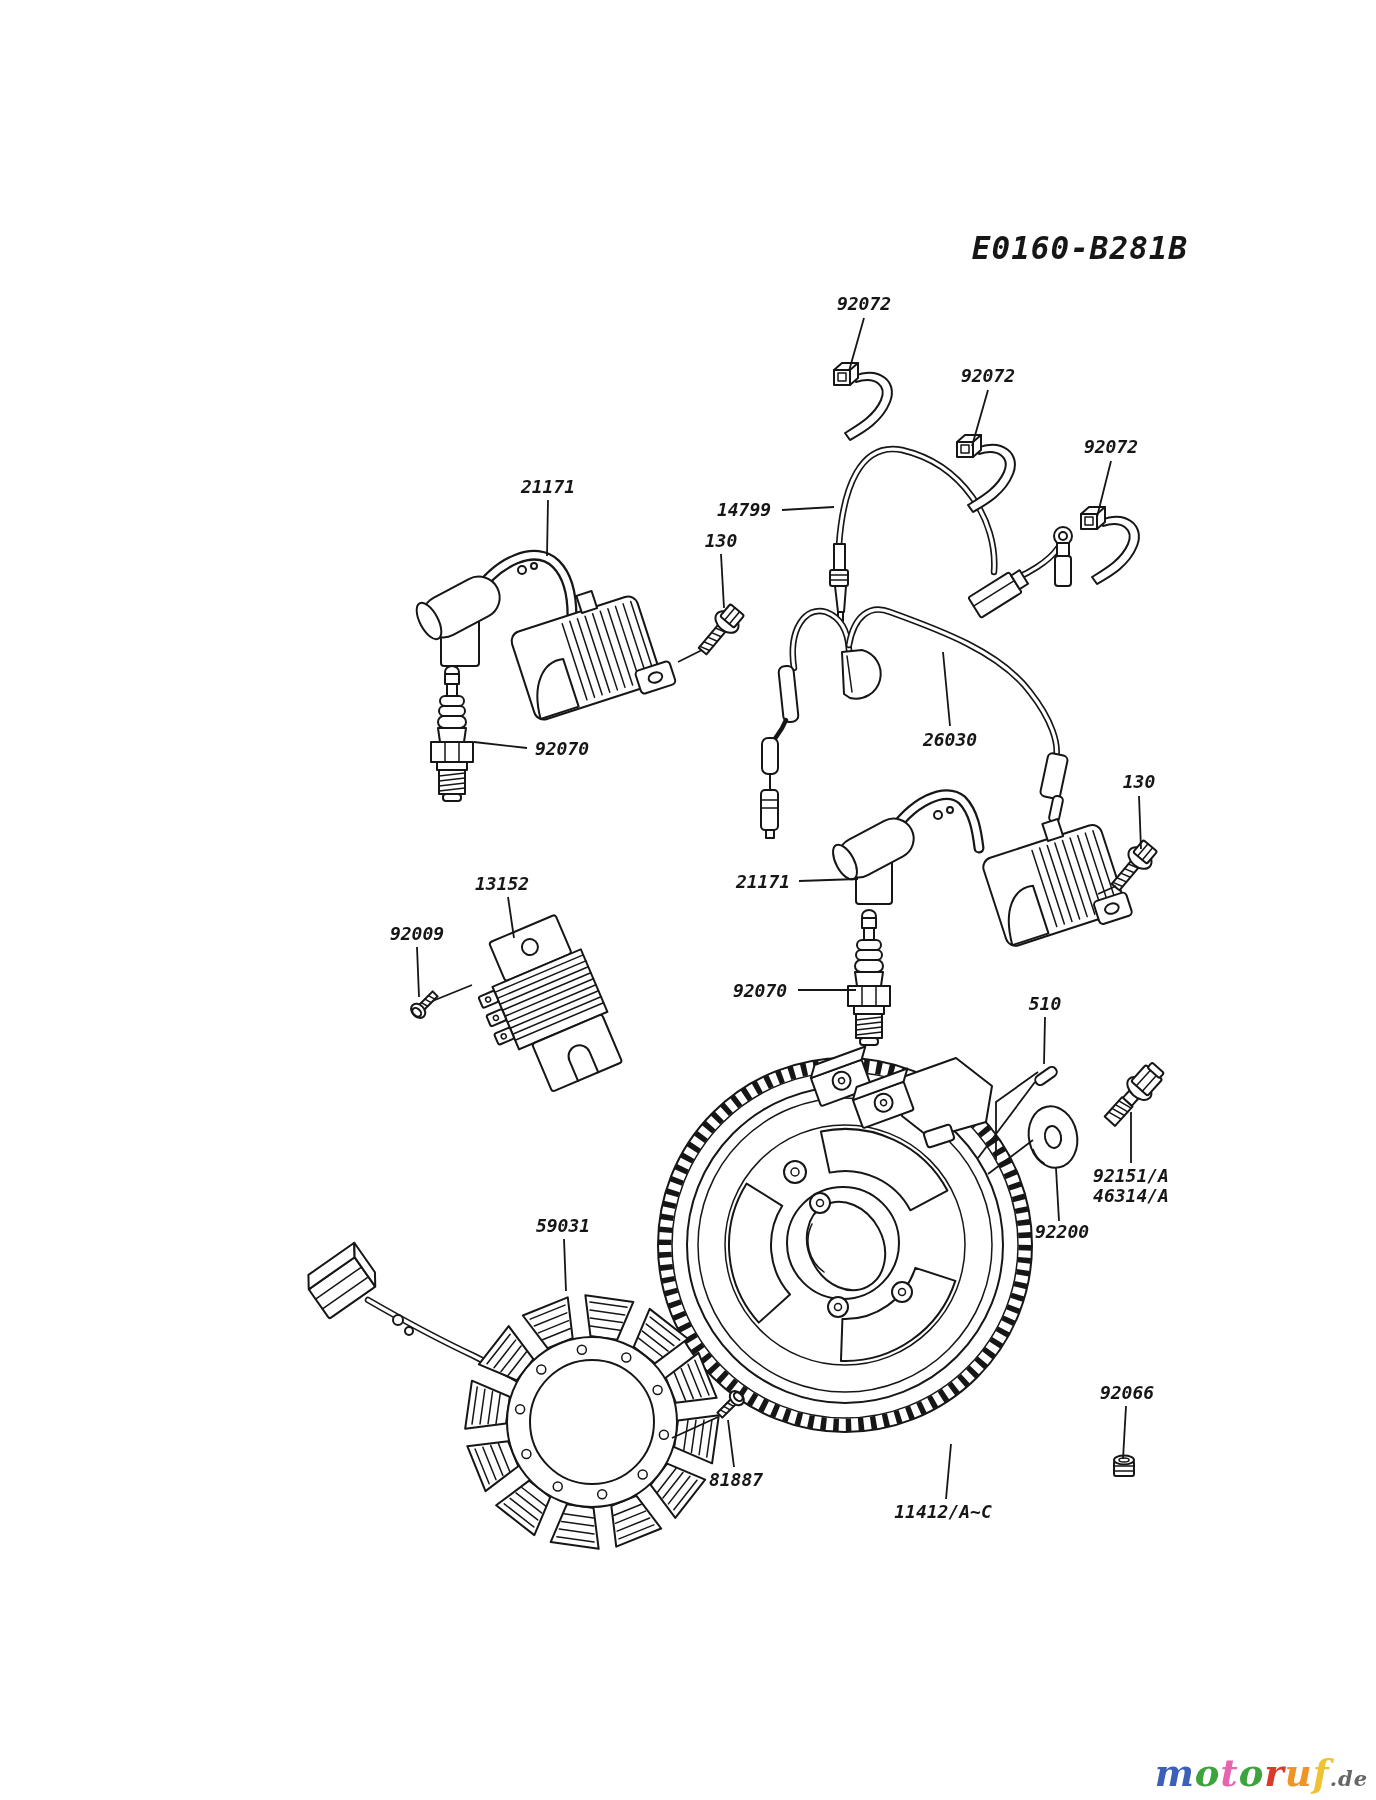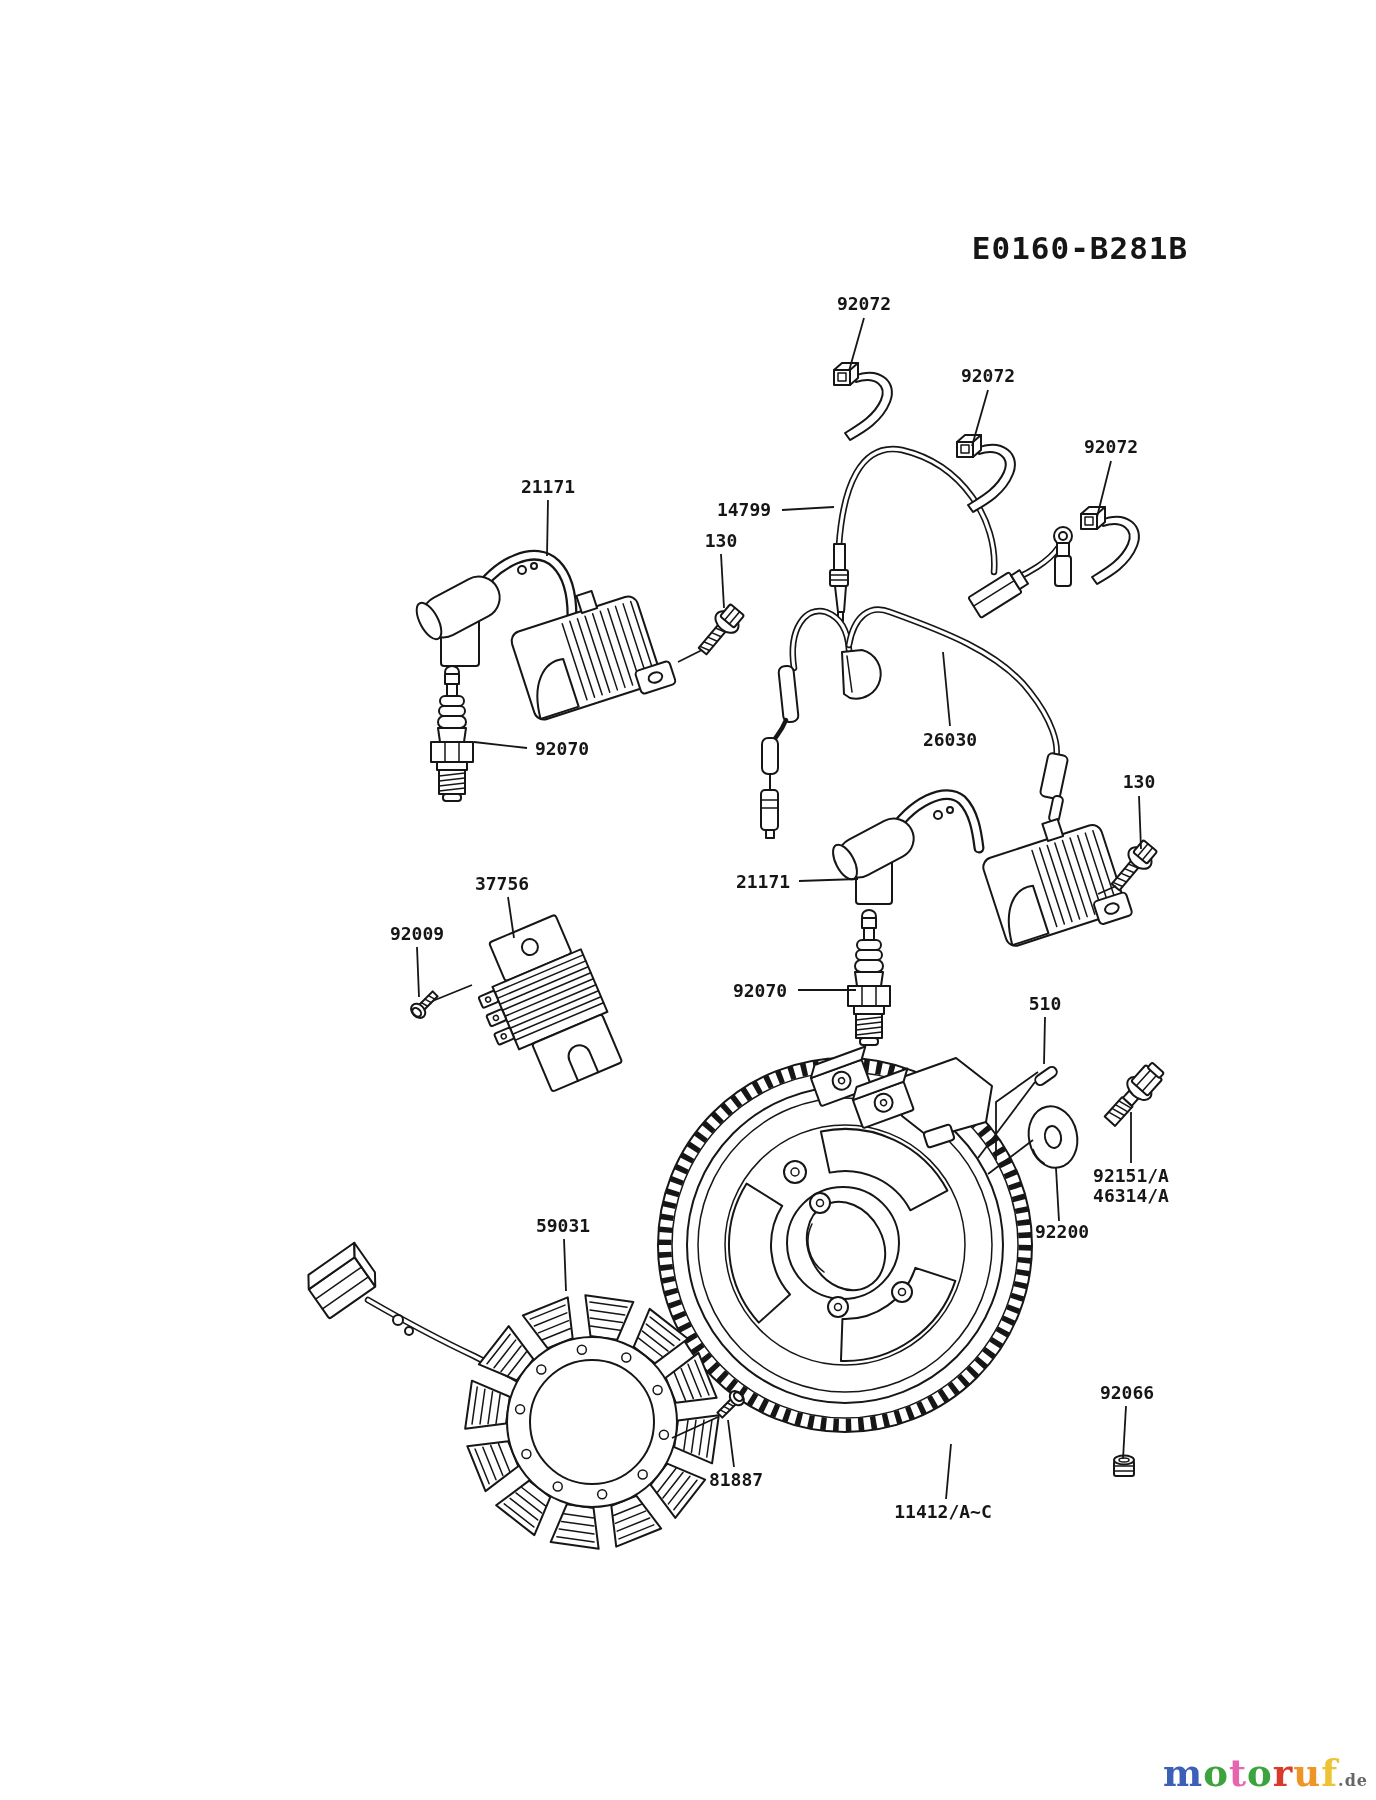--- a/index.html
+++ b/index.html
@@ -1,33 +1,33 @@
 <!DOCTYPE html>
 <html><head>
 <meta charset="utf-8">
 <style>
   html,body{margin:0;padding:0;background:#fff}
   .page{position:relative;width:1376px;height:1800px;background:#ffffff;overflow:hidden;
-        font-family:"DejaVu Sans Mono",monospace;}
+        font-family:"DejaVu Sans Mono",monospace;font-style:italic;}
   svg.art{position:absolute;left:0;top:0}
   .wh{fill:#ffffff;stroke:#161616;stroke-width:2;stroke-linejoin:round}
   .ln{fill:none;stroke:#161616;stroke-width:2;stroke-linecap:round;stroke-linejoin:round}
   .thin{stroke-width:1.5}
   .teeth{fill:none;stroke:#161616;stroke-width:13;stroke-dasharray:5.5 7.06}
   .wire-o{fill:none;stroke:#161616;stroke-width:6.5;stroke-linecap:round}
   .wire-i{fill:none;stroke:#ffffff;stroke-width:3.2;stroke-linecap:round}
   .ht-o{fill:none;stroke:#161616;stroke-width:11;stroke-linecap:round}
   .ht-i{fill:none;stroke:#ffffff;stroke-width:6.5;stroke-linecap:round}
   .ldr{fill:none;stroke:#161616;stroke-width:1.8}
   .lbl{position:absolute;transform:translate(-50%,-50%);font-weight:bold;font-size:18px;
        color:#161616;white-space:nowrap;line-height:1}
   .lbl.title{font-size:31px;letter-spacing:1px}
   .watermark{position:absolute;right:8px;bottom:8px;font-family:"DejaVu Serif",serif;
              font-weight:bold;font-size:37px;line-height:1;letter-spacing:1px}
-  .wm-suffix{font-size:16px;font-weight:bold}
+  .wm-suffix{font-size:21px;font-weight:bold}
 </style>
 </head>
 <body>
 
 <div class="page">
 
 <svg class="art" width="1376" height="1800" viewBox="0 0 1376 1800">
   <defs>
     <g id="ctie">
       <path class="wh" d="M 8,-4 C 34,-14 52,2 44,22 C 36,42 18,52 4,60 L -1,53 C 12,45 28,36 35,20 C 41,6 30,-4 10,2 Z"></path>
@@ -415,21 +415,21 @@
 <div class="lbl" style="left:988px;top:376px">92072</div>
 <div class="lbl" style="left:1111px;top:447px">92072</div>
 <div class="lbl" style="left:548px;top:487px">21171</div>
 <div class="lbl" style="left:744px;top:510px">14799</div>
 <div class="lbl" style="left:721px;top:541px">130</div>
 <div class="lbl" style="left:562px;top:749px">92070</div>
 <div class="lbl" style="left:950px;top:740px">26030</div>
 <div class="lbl" style="left:1139px;top:782px">130</div>
 <div class="lbl" style="left:763px;top:882px">21171</div>
 <div class="lbl" style="left:760px;top:991px">92070</div>
-<div class="lbl" style="left:502px;top:884px">37756</div>
+<div class="lbl" style="left:502px;top:884px">13152</div>
 <div class="lbl" style="left:417px;top:934px">92009</div>
 <div class="lbl" style="left:1045px;top:1004px">510</div>
 <div class="lbl" style="left:1131px;top:1176px">92151/A</div>
 <div class="lbl" style="left:1131px;top:1196px">46314/A</div>
 <div class="lbl" style="left:1062px;top:1232px">92200</div>
 <div class="lbl" style="left:563px;top:1226px">59031</div>
 <div class="lbl" style="left:736px;top:1480px">81887</div>
 <div class="lbl" style="left:943px;top:1512px">11412/A~C</div>
 <div class="lbl" style="left:1127px;top:1393px">92066</div>
 

